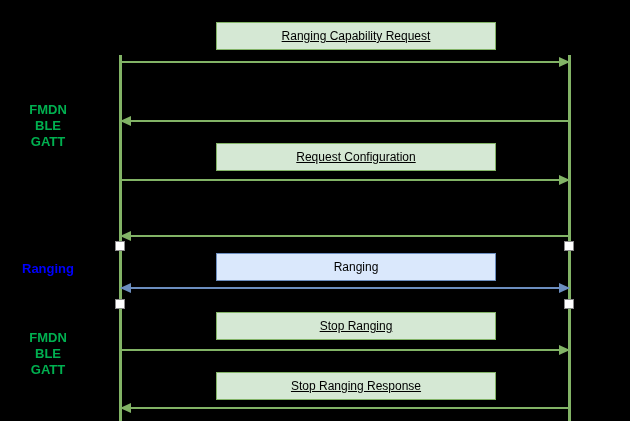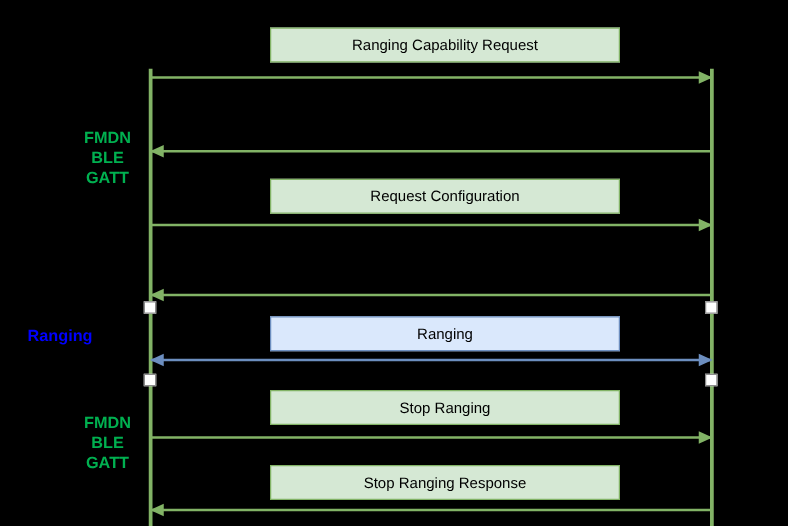--- a/index.html
+++ b/index.html
@@ -33,21 +33,21 @@
     left: 216px;
     width: 278px;
     height: 26px;
     line-height: 26px;
     text-align: center;
     font-size: 12px;
     color: #000000;
     border: 1px solid;
     box-sizing: content-box;
   }
-  .msg-box.g { background: var(--green-fill, #d5e8d4); border-color: var(--green-stroke, #82b366); }
+  .msg-box.g { background: var(--green-fill, #d5e8d4); border-color: var(--green-stroke, #82b366); text-decoration: underline; }
   .msg-box.b { background: var(--blue-fill, #dae8fc);  border-color: var(--blue-stroke, #6c8ebf); }
 
   
   .arrow {
     position: absolute;
     left: 121px;
     width: 448px;
     height: 2px;
   }
   .arrow.g { background: var(--arrow-green, #82b366); }
@@ -91,21 +91,21 @@
   
   .side-label {
     position: absolute;
     left: 0;
     width: 96px;
     text-align: center;
     font-weight: bold;
     font-size: 13px;
     line-height: 16px;
   }
-  .side-label.green { color: var(--label-green, #00b050); padding-left: 38px; }
+  .side-label.green { color: var(--label-green, #00b050); }
   .side-label.blue  { color: var(--label-blue, #0000ff); }
 </style>
 </head>
 <body>
 
 <div class="diagram">
 
   <div class="lifeline left"></div>
   <div class="lifeline right"></div>
 

